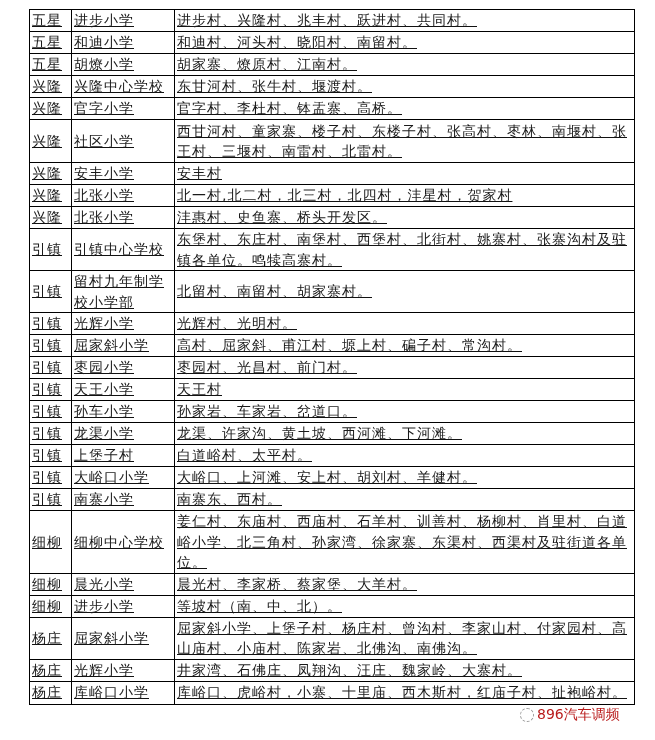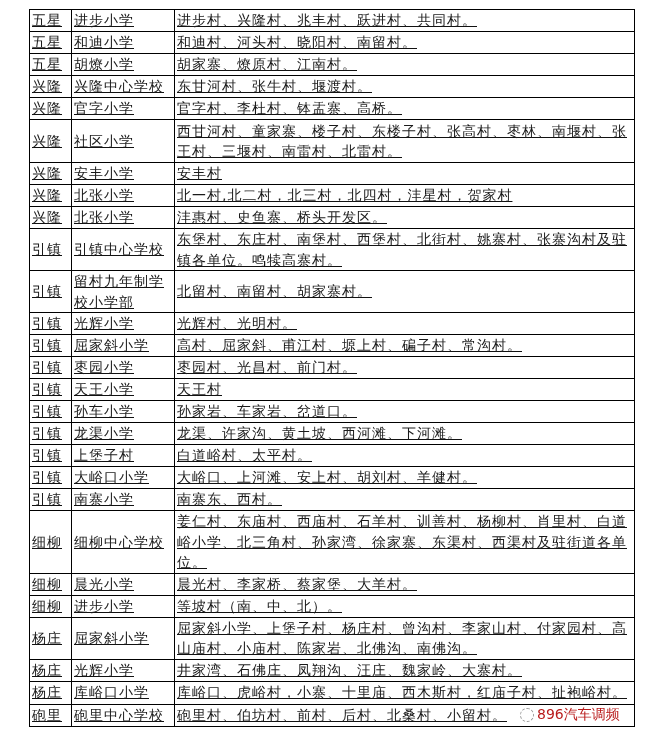--- a/index.html
+++ b/index.html
@@ -145,24 +145,19 @@
       <tr style="height: 22px;">
         <td class="c1">杨庄</td>
         <td class="c2">光辉小学</td>
         <td class="c3">井家湾、石佛庄、凤翔沟、汪庄、魏家岭、大寨村。</td>
       </tr>
       <tr style="height: 23px;">
         <td class="c1">杨庄</td>
         <td class="c2">库峪口小学</td>
         <td class="c3">库峪口、虎峪村，小寨、十里庙、西木斯村，红庙子村、扯袍峪村。</td>
       </tr>
-      <tr style="height: 22px;">
-        <td class="c1">砲里</td>
-        <td class="c2">砲里中心学校</td>
-        <td class="c3">砲里村、伯坊村、前村、后村、北桑村、小留村。</td>
-      </tr>
     </tbody>
 </table>
 
 <div class="wm">
   <span class="wm-icon"></span>
   <span>896汽车调频</span>
 </div>
 
 </body></html>

